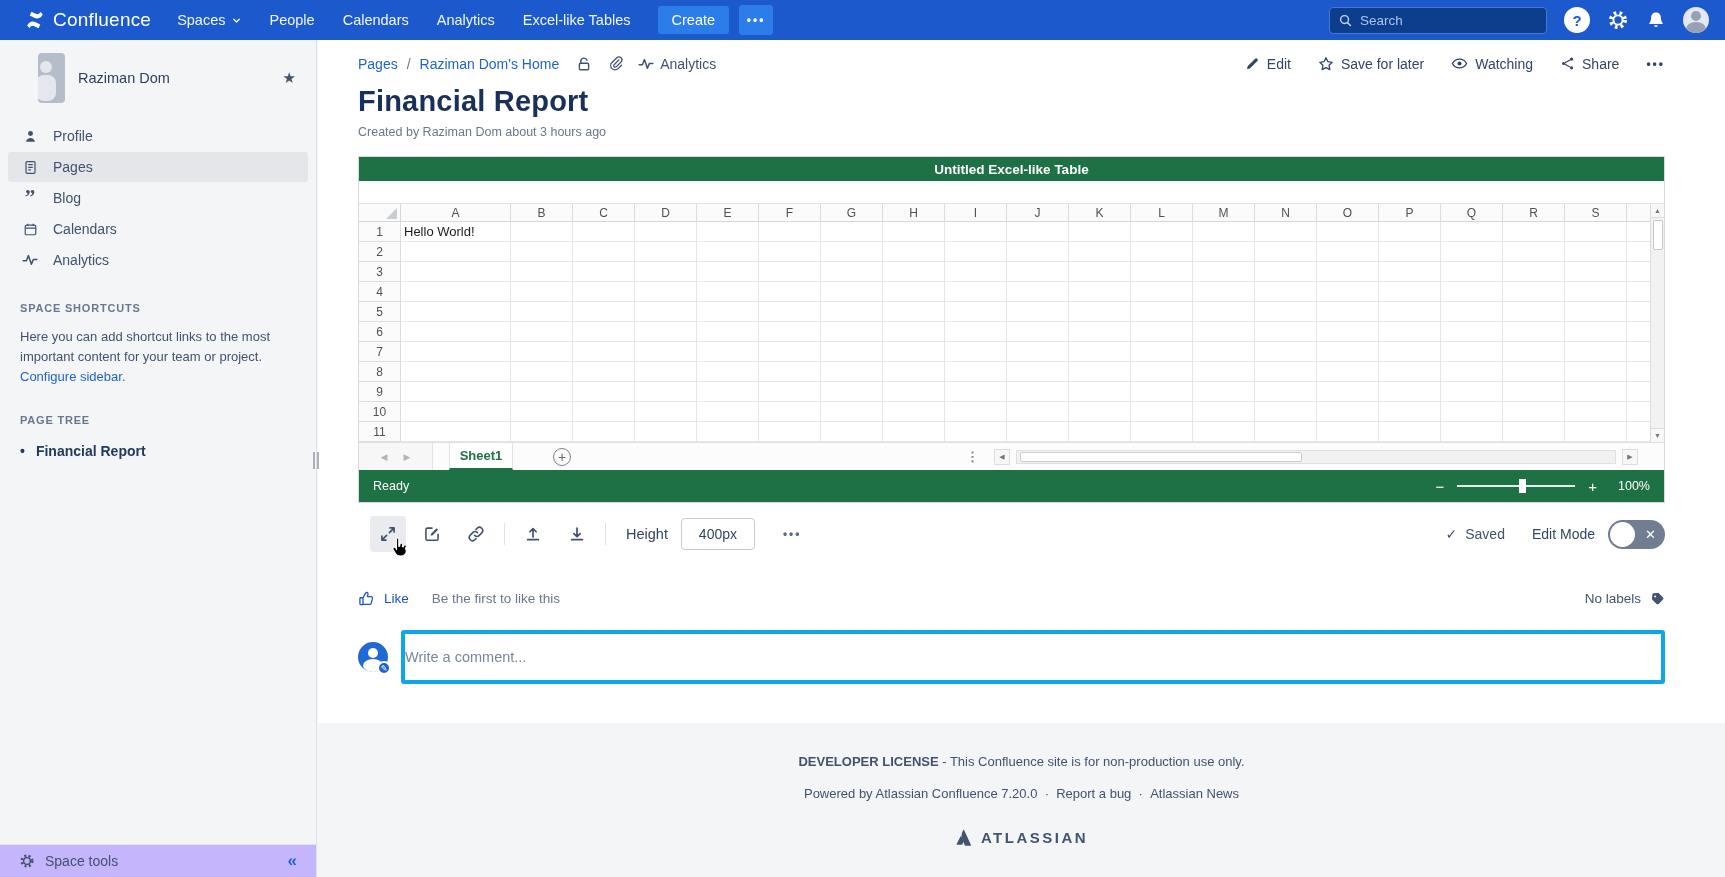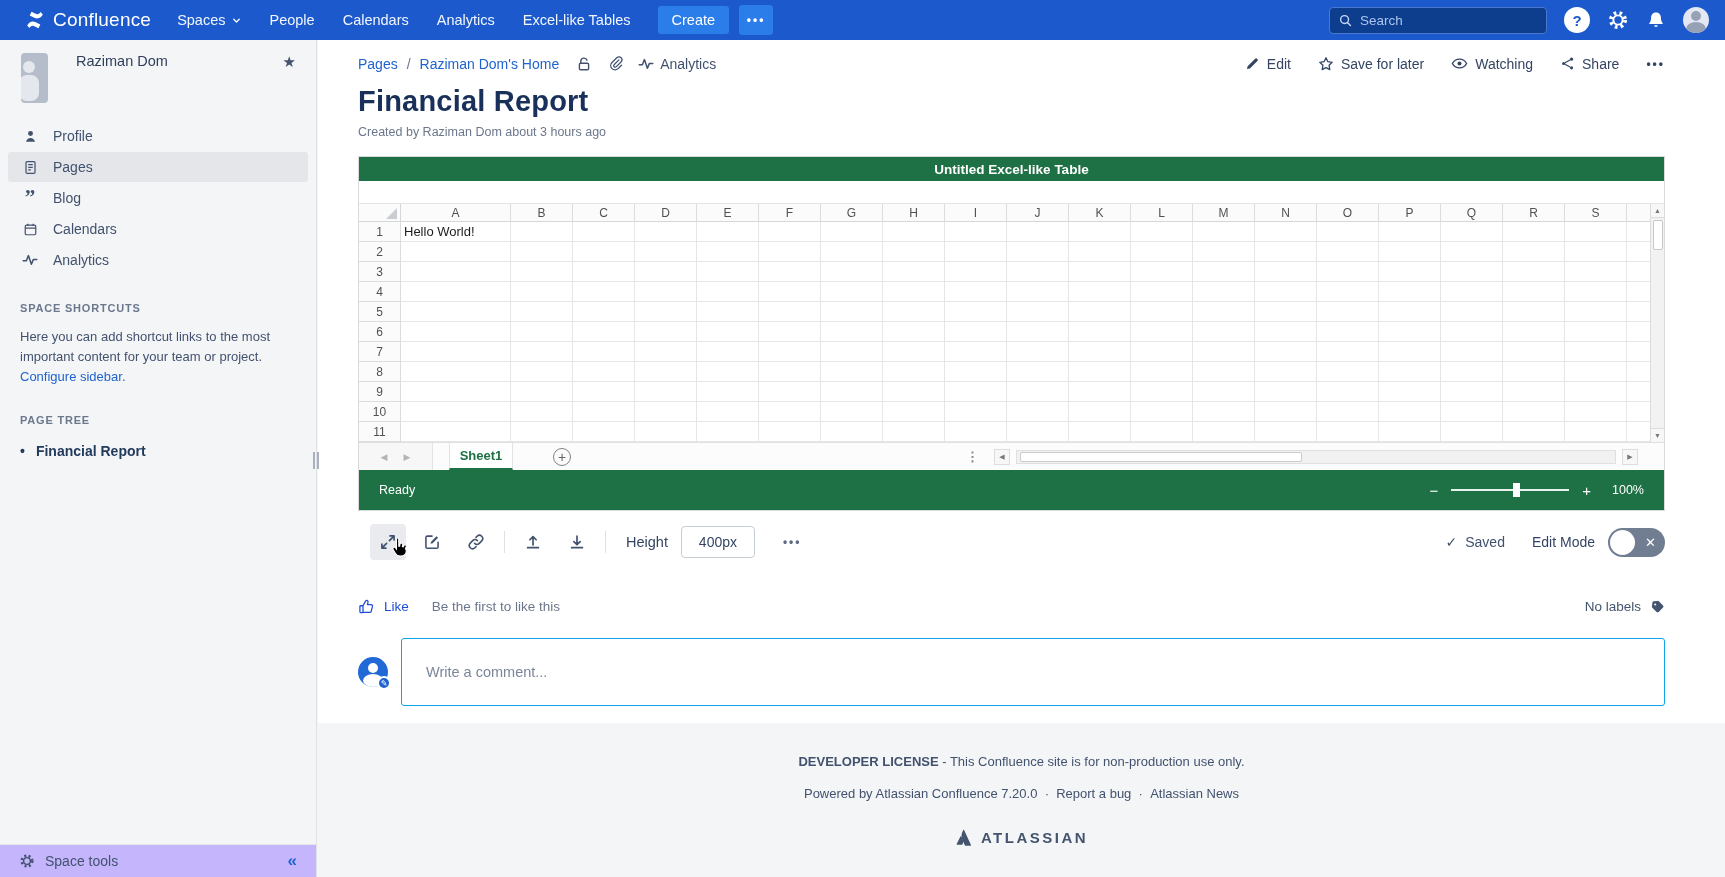--- a/index.html
+++ b/index.html
@@ -21,21 +21,21 @@
   .search-input{background:transparent;border:none;outline:none;color:#fff;font-size:13.5px;width:100%;font-family:"Liberation Sans",sans-serif}
   .search-input::placeholder{color:#aec3ef}
   .icon-help{width:26px;height:26px;border-radius:50%;background:#fff;color:#1b59cc;font-weight:bold;font-size:15px;display:flex;align-items:center;justify-content:center;cursor:pointer}
   .nav-ico{color:#fff;cursor:pointer}
   .nav-avatar{width:26px;height:26px;border-radius:50%;background:#e3e8f3;position:relative;overflow:hidden;cursor:pointer}
   .nav-avatar::before{content:"";position:absolute;left:8px;top:4px;width:10px;height:10px;border-radius:50%;background:#97a1b5}
   .nav-avatar::after{content:"";position:absolute;left:3px;top:15px;width:20px;height:14px;border-radius:50%;background:#97a1b5}
 
   
   .sidebar{position:absolute;top:40px;left:0;bottom:0;width:317px;background:#f4f5f7;border-right:1px solid #dfe1e6}
-  .space-header{display:flex;align-items:flex-start;padding:13px 20px 8px 21px;gap:28px}
+  .space-header{display:flex;align-items:center;padding:13px 20px 8px 38px;gap:13px}
   .space-avatar{width:27px;height:50px;border-radius:4px;background:#b5bdcb;position:relative;overflow:hidden}
   .space-avatar::before{content:"";position:absolute;left:2px;top:8px;width:12px;height:12px;border-radius:50%;background:#e4e8ee}
   .space-avatar::after{content:"";position:absolute;left:-2px;top:22px;width:20px;height:26px;border-radius:8px;background:#e4e8ee}
   .space-name{font-size:14.5px;color:#2f3f5c;flex:1}
   .space-star{color:#44546f;font-size:15px;cursor:pointer}
   .side-nav{margin-top:10px}
   .side-item{height:30px;display:flex;align-items:center;gap:14px;padding:0 13px;margin:1px 8px;border-radius:3px;color:#42526e;font-size:14px;cursor:pointer}
   .side-item.sel{background:#e4e6ea}
   .sicon{width:18px;display:flex;justify-content:center;color:#42526e}
   .quote-glyph{font-family:"Liberation Serif",serif;font-weight:bold;font-size:21px;line-height:10px;height:12px}
@@ -83,21 +83,21 @@
   .sheet-bar{height:28px;display:flex;align-items:center;background:#fcfcfc;border-top:1px solid #e0e0e0;font-size:13px}
   .tab-arrows{width:74px;height:27px;background:#f7f7f7;border-right:1px solid #e3e3e3;display:flex;align-items:center;justify-content:center;gap:16px}
   .tab-arrow{color:#b4b4b4;font-size:9px;cursor:pointer}
   .sheet-tab{margin-left:16px;height:27px;display:flex;align-items:center;justify-content:center;width:64px;background:#fff;border-left:1px solid #e2e2e2;border-right:1px solid #e2e2e2;border-bottom:2px solid #1e7145;color:#1e7145;font-weight:bold;font-size:13px;cursor:pointer}
   .add-sheet{margin-left:40px;width:18px;height:18px;border:1.5px solid #828282;border-radius:50%;color:#666;display:flex;align-items:center;justify-content:center;font-size:14px;line-height:1;cursor:pointer}
   .hscroll-group{margin-left:auto;display:flex;align-items:center;margin-right:26px;gap:6px}
   .kebab-v{color:#8a8a8a;font-size:13px;margin-right:9px;font-weight:bold}
   .hs-btn{width:16px;height:16px;background:#f7f7f7;border:1px solid #ddd;display:flex;align-items:center;justify-content:center;font-size:7px;color:#777;cursor:pointer}
   .hs-track{width:600px;height:14px;background:#f1f1f1;border:1px solid #e0e0e0;position:relative}
   .hs-thumb{position:absolute;left:3px;top:1px;height:10px;width:282px;background:#fff;border:1px solid #ccc;border-radius:2px;cursor:grab}
-  .status-bar{height:40px;background:#1e7145;display:flex;align-items:center;color:#fff;font-size:12.5px;padding:0 20px;gap:13px}
+  .status-bar{height:32px;background:#1e7145;display:flex;align-items:center;color:#fff;font-size:12.5px;padding:0 14px;gap:13px}
   .status-left{margin-right:auto}
   .zoom-sign{font-size:15px;line-height:1;cursor:pointer}
   .zoom-track{width:118px;height:2px;background:rgba(255,255,255,.9);position:relative}
   .zoom-thumb{position:absolute;left:52%;top:-6px;width:7px;height:14px;background:#fff;cursor:grab}
   .zoom-pct{width:40px;text-align:right}
 
   
   .macro-toolbar{margin-top:9px;width:1307px;height:44px;display:flex;align-items:center;color:#42526e}
   .tool-lead{width:12px}
   .tool-btn{width:36px;height:36px;display:flex;align-items:center;justify-content:center;border-radius:4px;margin-right:8px;cursor:pointer}
@@ -116,21 +116,21 @@
   
   .social-row{margin-top:34px;width:1307px;display:flex;align-items:center;font-size:13.5px}
   .like-btn{display:flex;align-items:center;gap:9px;color:#1d4ed8;cursor:pointer}
   .like-hint{margin-left:23px;color:#6b778c}
   .labels{margin-left:auto;display:flex;align-items:center;gap:8px;color:#44546f;cursor:pointer}
   .comment-row{margin-top:23px;width:1307px;display:flex;gap:13px;align-items:center}
   .comment-avatar{width:30px;height:30px;border-radius:50%;background:#2169d6;position:relative;flex:0 0 30px}
   .comment-avatar::before{content:"";position:absolute;left:10px;top:6px;width:10px;height:10px;border-radius:50%;background:#fff}
   .comment-avatar::after{content:"";position:absolute;left:5px;top:17px;width:20px;height:13px;border-radius:50%;background:#fff}
   .comment-badge{position:absolute;right:-3px;bottom:-3px;width:14px;height:14px;border-radius:50%;background:#1f63cf;border:2px solid #fff;color:#fff;font-size:8px;display:flex;align-items:center;justify-content:center;z-index:2}
-  .comment-box{flex:1;height:68px;border:1px solid #0ea5e9;border-radius:3px;display:flex;align-items:center;padding:0 24px;color:#7a869a;font-size:14.5px;background:#fff;cursor:text}
+  .comment-box{flex:1;height:54px;border:4px solid #0ea5e9;border-radius:3px;display:flex;align-items:center;padding:0 0;color:#7a869a;font-size:14.5px;background:#fff;cursor:text}
 
   
   .site-footer{padding-top:31px;text-align:center;color:#42526e;font-size:13px}
   .f-line1{margin-bottom:17px}
   .f-bold{font-weight:bold}
   .f-link{color:#42526e;cursor:pointer}
   .dotsep::before{content:"\00a0\00a0\00b7\00a0\00a0"}
   .f-logo{margin-top:27px;display:flex;align-items:center;justify-content:center;gap:7px;color:#44546f}
   .f-logo-text{font-weight:bold;font-size:15px;letter-spacing:2.5px}
 

